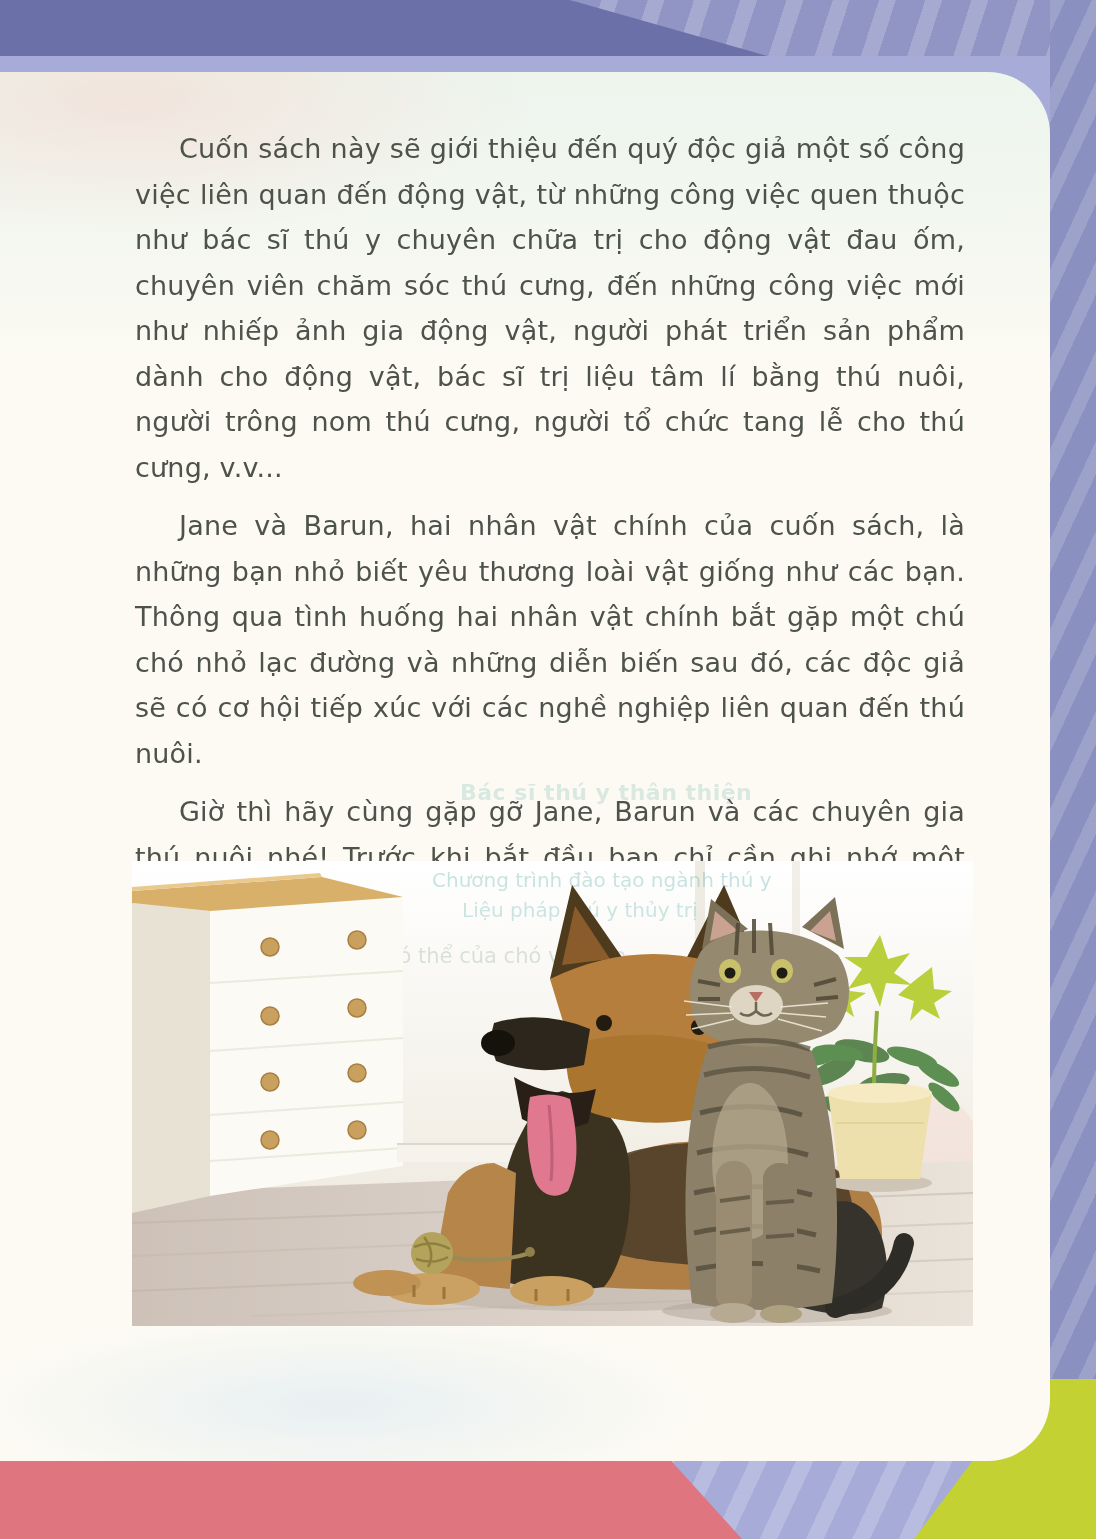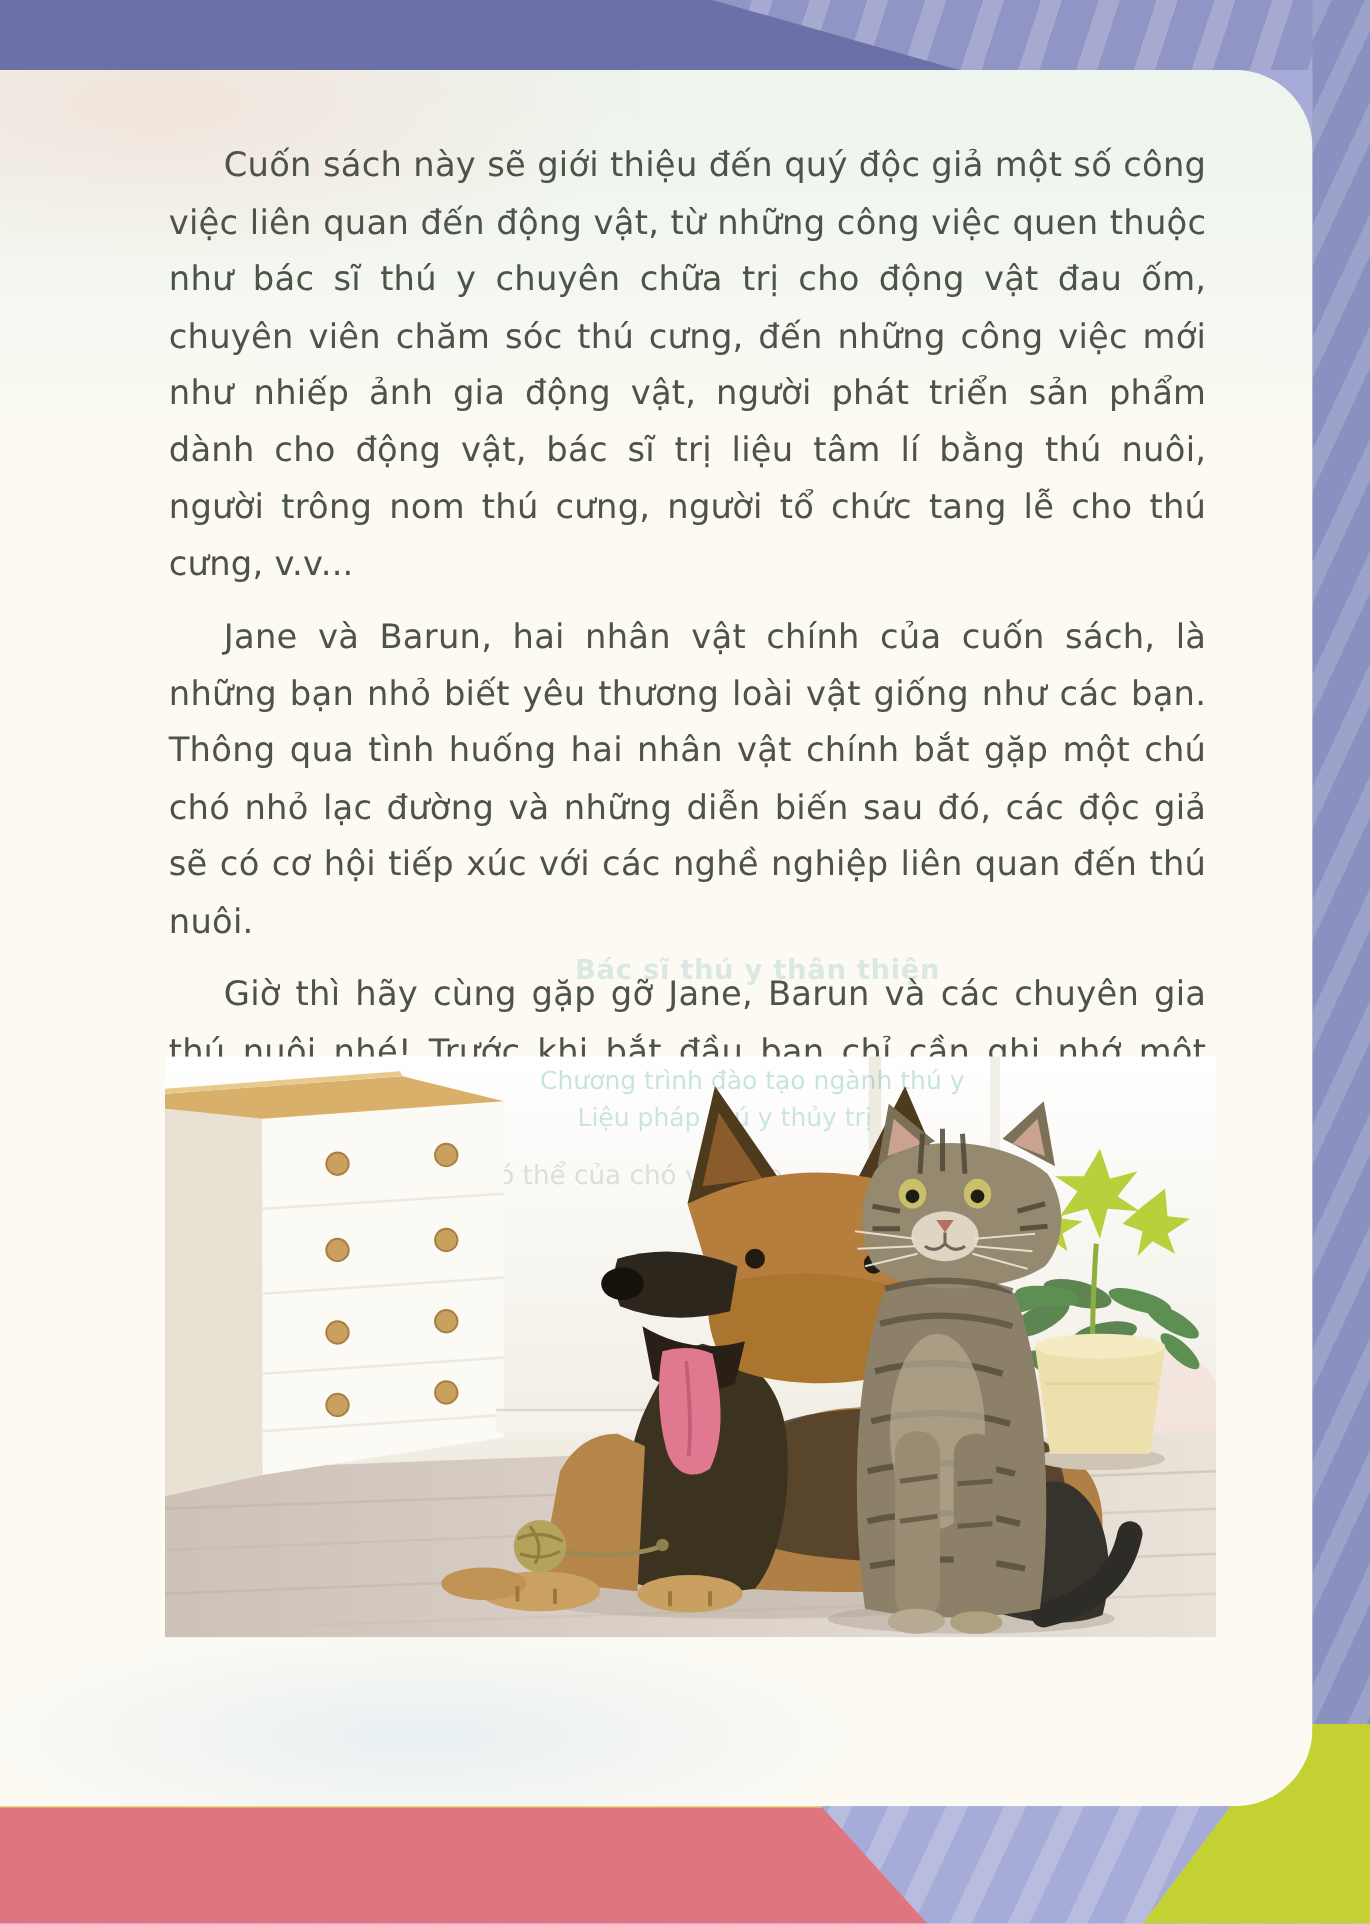--- a/index.html
+++ b/index.html
@@ -16,21 +16,21 @@
     background:repeating-linear-gradient(115deg, rgba(255,255,255,.16) 0 14px, rgba(255,255,255,0) 14px 38px), #8a90c0; z-index:1; }
   .band-bottom { position:absolute; left:0; bottom:0; width:100%; height:160px;
     background:repeating-linear-gradient(115deg, rgba(255,255,255,.20) 0 16px, rgba(255,255,255,0) 16px 42px), #a6abd7; z-index:0; }
   .band-green { position:absolute; right:0; bottom:0; width:200px; height:160px;
     background:#c3d232; clip-path:polygon(69% 0, 100% 0, 100% 100%, 9% 100%); z-index:1; }
   .band-pink { position:absolute; left:0; bottom:0; width:745px; height:96px;
     background:#df767f; border-top:3px solid #ecd27b;
     clip-path:polygon(0 0, 655px 0, 742px 96px, 0 96px); z-index:1; }
 
   
-  .card { position:absolute; left:0; top:56px; width:1050px; height:1389px;
+  .card { position:absolute; left:0; top:72px; width:1050px; height:1389px;
     background:#fcfaf3; border-radius:0 62px 62px 0; z-index:2;
     background-image:
       radial-gradient(ellipse 560px 190px at 12% 2%, rgba(244,214,206,.55), rgba(244,214,206,0) 72%),
       linear-gradient(180deg, rgba(219,239,231,.45) 0px, rgba(219,239,231,.30) 130px, rgba(219,239,231,0) 300px),
       radial-gradient(ellipse 480px 120px at 32% 96%, rgba(208,227,240,.45), rgba(208,227,240,0) 75%); }
 
   
   .intro { position:absolute; left:135px; top:54px; width:830px; color:#4e534a; }
   .intro p { font-size:27px; line-height:45.5px; text-align:justify; text-indent:44px;
     margin-bottom:13px; letter-spacing:.2px; }

